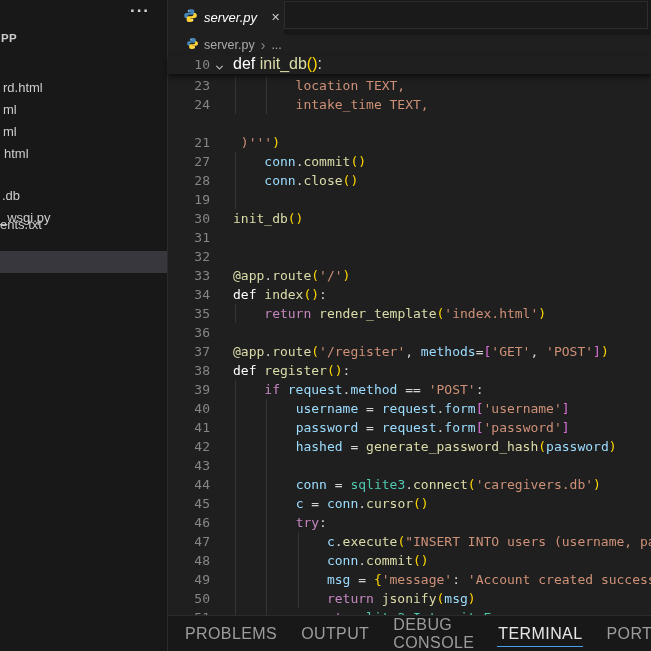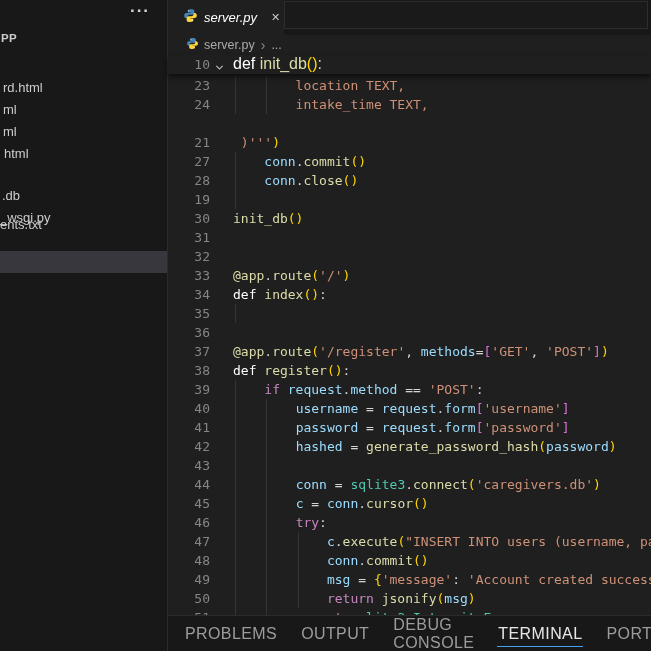--- a/index.html
+++ b/index.html
@@ -123,21 +123,21 @@
         <div class="line" style="top: 21px;"><span class="gut">24</span><div class="guide" style="left: 67px;"></div><div class="guide" style="left: 98.32px;"></div><span class="toks"><span class="tk-str">        intake_time TEXT,</span></span></div>
         <div class="line" style="top: 59px;"><span class="gut">21</span><span class="toks"><span class="tk-pun"> </span><span class="tk-str">)'''</span><span class="tk-b1">)</span></span></div>
         <div class="line" style="top: 78px;"><span class="gut">27</span><div class="guide" style="left: 67px;"></div><span class="toks"><span class="tk-pun">    </span><span class="tk-var">conn</span><span class="tk-pun">.</span><span class="tk-fn">commit</span><span class="tk-b1">()</span></span></div>
         <div class="line" style="top: 97px;"><span class="gut">28</span><div class="guide" style="left: 67px;"></div><span class="toks"><span class="tk-pun">    </span><span class="tk-var">conn</span><span class="tk-pun">.</span><span class="tk-fn">close</span><span class="tk-b1">()</span></span></div>
         <div class="line" style="top: 116px;"><span class="gut">19</span><div class="guide" style="left: 67px;"></div><span class="toks"></span></div>
         <div class="line" style="top: 135px;"><span class="gut">30</span><span class="toks"><span class="tk-fn">init_db</span><span class="tk-b1">()</span></span></div>
         <div class="line" style="top: 154px;"><span class="gut">31</span><span class="toks"></span></div>
         <div class="line" style="top: 173px;"><span class="gut">32</span></div>
         <div class="line" style="top: 192px;"><span class="gut">33</span><span class="toks"><span class="tk-fn">@app</span><span class="tk-pun">.</span><span class="tk-fn">route</span><span class="tk-b1">(</span><span class="tk-str">'/'</span><span class="tk-b1">)</span></span></div>
         <div class="line" style="top: 211px;"><span class="gut">34</span><span class="toks"><span class="tk-kw">def </span><span class="tk-fn">index</span><span class="tk-b1">()</span><span class="tk-pun">:</span></span></div>
-        <div class="line" style="top: 230px;"><span class="gut">35</span><div class="guide" style="left: 67px;"></div></div>
+        <div class="line" style="top: 230px;"><span class="gut">35</span><div class="guide" style="left: 67px;"></div><span class="toks"><span class="tk-pun">    </span><span class="tk-ctrl">return </span><span class="tk-fn">render_template</span><span class="tk-b1">(</span><span class="tk-str">'index.html'</span><span class="tk-b1">)</span></span></div>
         <div class="line" style="top: 249px;"><span class="gut">36</span><span class="toks"></span></div>
         <div class="line" style="top: 268px;"><span class="gut">37</span><span class="toks"><span class="tk-fn">@app</span><span class="tk-pun">.</span><span class="tk-fn">route</span><span class="tk-b1">(</span><span class="tk-str">'/register'</span><span class="tk-pun">, </span><span class="tk-var">methods</span><span class="tk-pun">=</span><span class="tk-b2">[</span><span class="tk-str">'GET'</span><span class="tk-pun">, </span><span class="tk-str">'POST'</span><span class="tk-b2">]</span><span class="tk-b1">)</span></span></div>
         <div class="line" style="top: 287px;"><span class="gut">38</span><span class="toks"><span class="tk-kw">def </span><span class="tk-fn">register</span><span class="tk-b1">()</span><span class="tk-pun">:</span></span></div>
         <div class="line" style="top: 306px;"><span class="gut">39</span><div class="guide" style="left: 67px;"></div><span class="toks"><span class="tk-pun">    </span><span class="tk-ctrl">if </span><span class="tk-var">request</span><span class="tk-pun">.</span><span class="tk-var">method</span><span class="tk-pun"> == </span><span class="tk-str">'POST'</span><span class="tk-pun">:</span></span></div>
         <div class="line" style="top: 325px;"><span class="gut">40</span><div class="guide" style="left: 67px;"></div><div class="guide" style="left: 98.32px;"></div><span class="toks"><span class="tk-pun">        </span><span class="tk-var">username</span><span class="tk-pun"> = </span><span class="tk-var">request</span><span class="tk-pun">.</span><span class="tk-var">form</span><span class="tk-b2">[</span><span class="tk-str">'username'</span><span class="tk-b2">]</span></span></div>
         <div class="line" style="top: 344px;"><span class="gut">41</span><div class="guide" style="left: 67px;"></div><div class="guide" style="left: 98.32px;"></div><span class="toks"><span class="tk-pun">        </span><span class="tk-var">password</span><span class="tk-pun"> = </span><span class="tk-var">request</span><span class="tk-pun">.</span><span class="tk-var">form</span><span class="tk-b2">[</span><span class="tk-str">'password'</span><span class="tk-b2">]</span></span></div>
         <div class="line" style="top: 363px;"><span class="gut">42</span><div class="guide" style="left: 67px;"></div><div class="guide" style="left: 98.32px;"></div><span class="toks"><span class="tk-pun">        </span><span class="tk-var">hashed</span><span class="tk-pun"> = </span><span class="tk-fn">generate_password_hash</span><span class="tk-b1">(</span><span class="tk-var">password</span><span class="tk-b1">)</span></span></div>
         <div class="line" style="top: 382px;"><span class="gut">43</span><div class="guide" style="left: 67px;"></div><div class="guide" style="left: 98.32px;"></div><span class="toks"></span></div>
         <div class="line" style="top: 401px;"><span class="gut">44</span><div class="guide" style="left: 67px;"></div><div class="guide" style="left: 98.32px;"></div><span class="toks"><span class="tk-pun">        </span><span class="tk-var">conn</span><span class="tk-pun"> = </span><span class="tk-cls">sqlite3</span><span class="tk-pun">.</span><span class="tk-fn">connect</span><span class="tk-b1">(</span><span class="tk-str">'caregivers.db'</span><span class="tk-b1">)</span></span></div>
         <div class="line" style="top: 420px;"><span class="gut">45</span><div class="guide" style="left: 67px;"></div><div class="guide" style="left: 98.32px;"></div><span class="toks"><span class="tk-pun">        </span><span class="tk-var">c</span><span class="tk-pun"> = </span><span class="tk-var">conn</span><span class="tk-pun">.</span><span class="tk-fn">cursor</span><span class="tk-b1">()</span></span></div>

